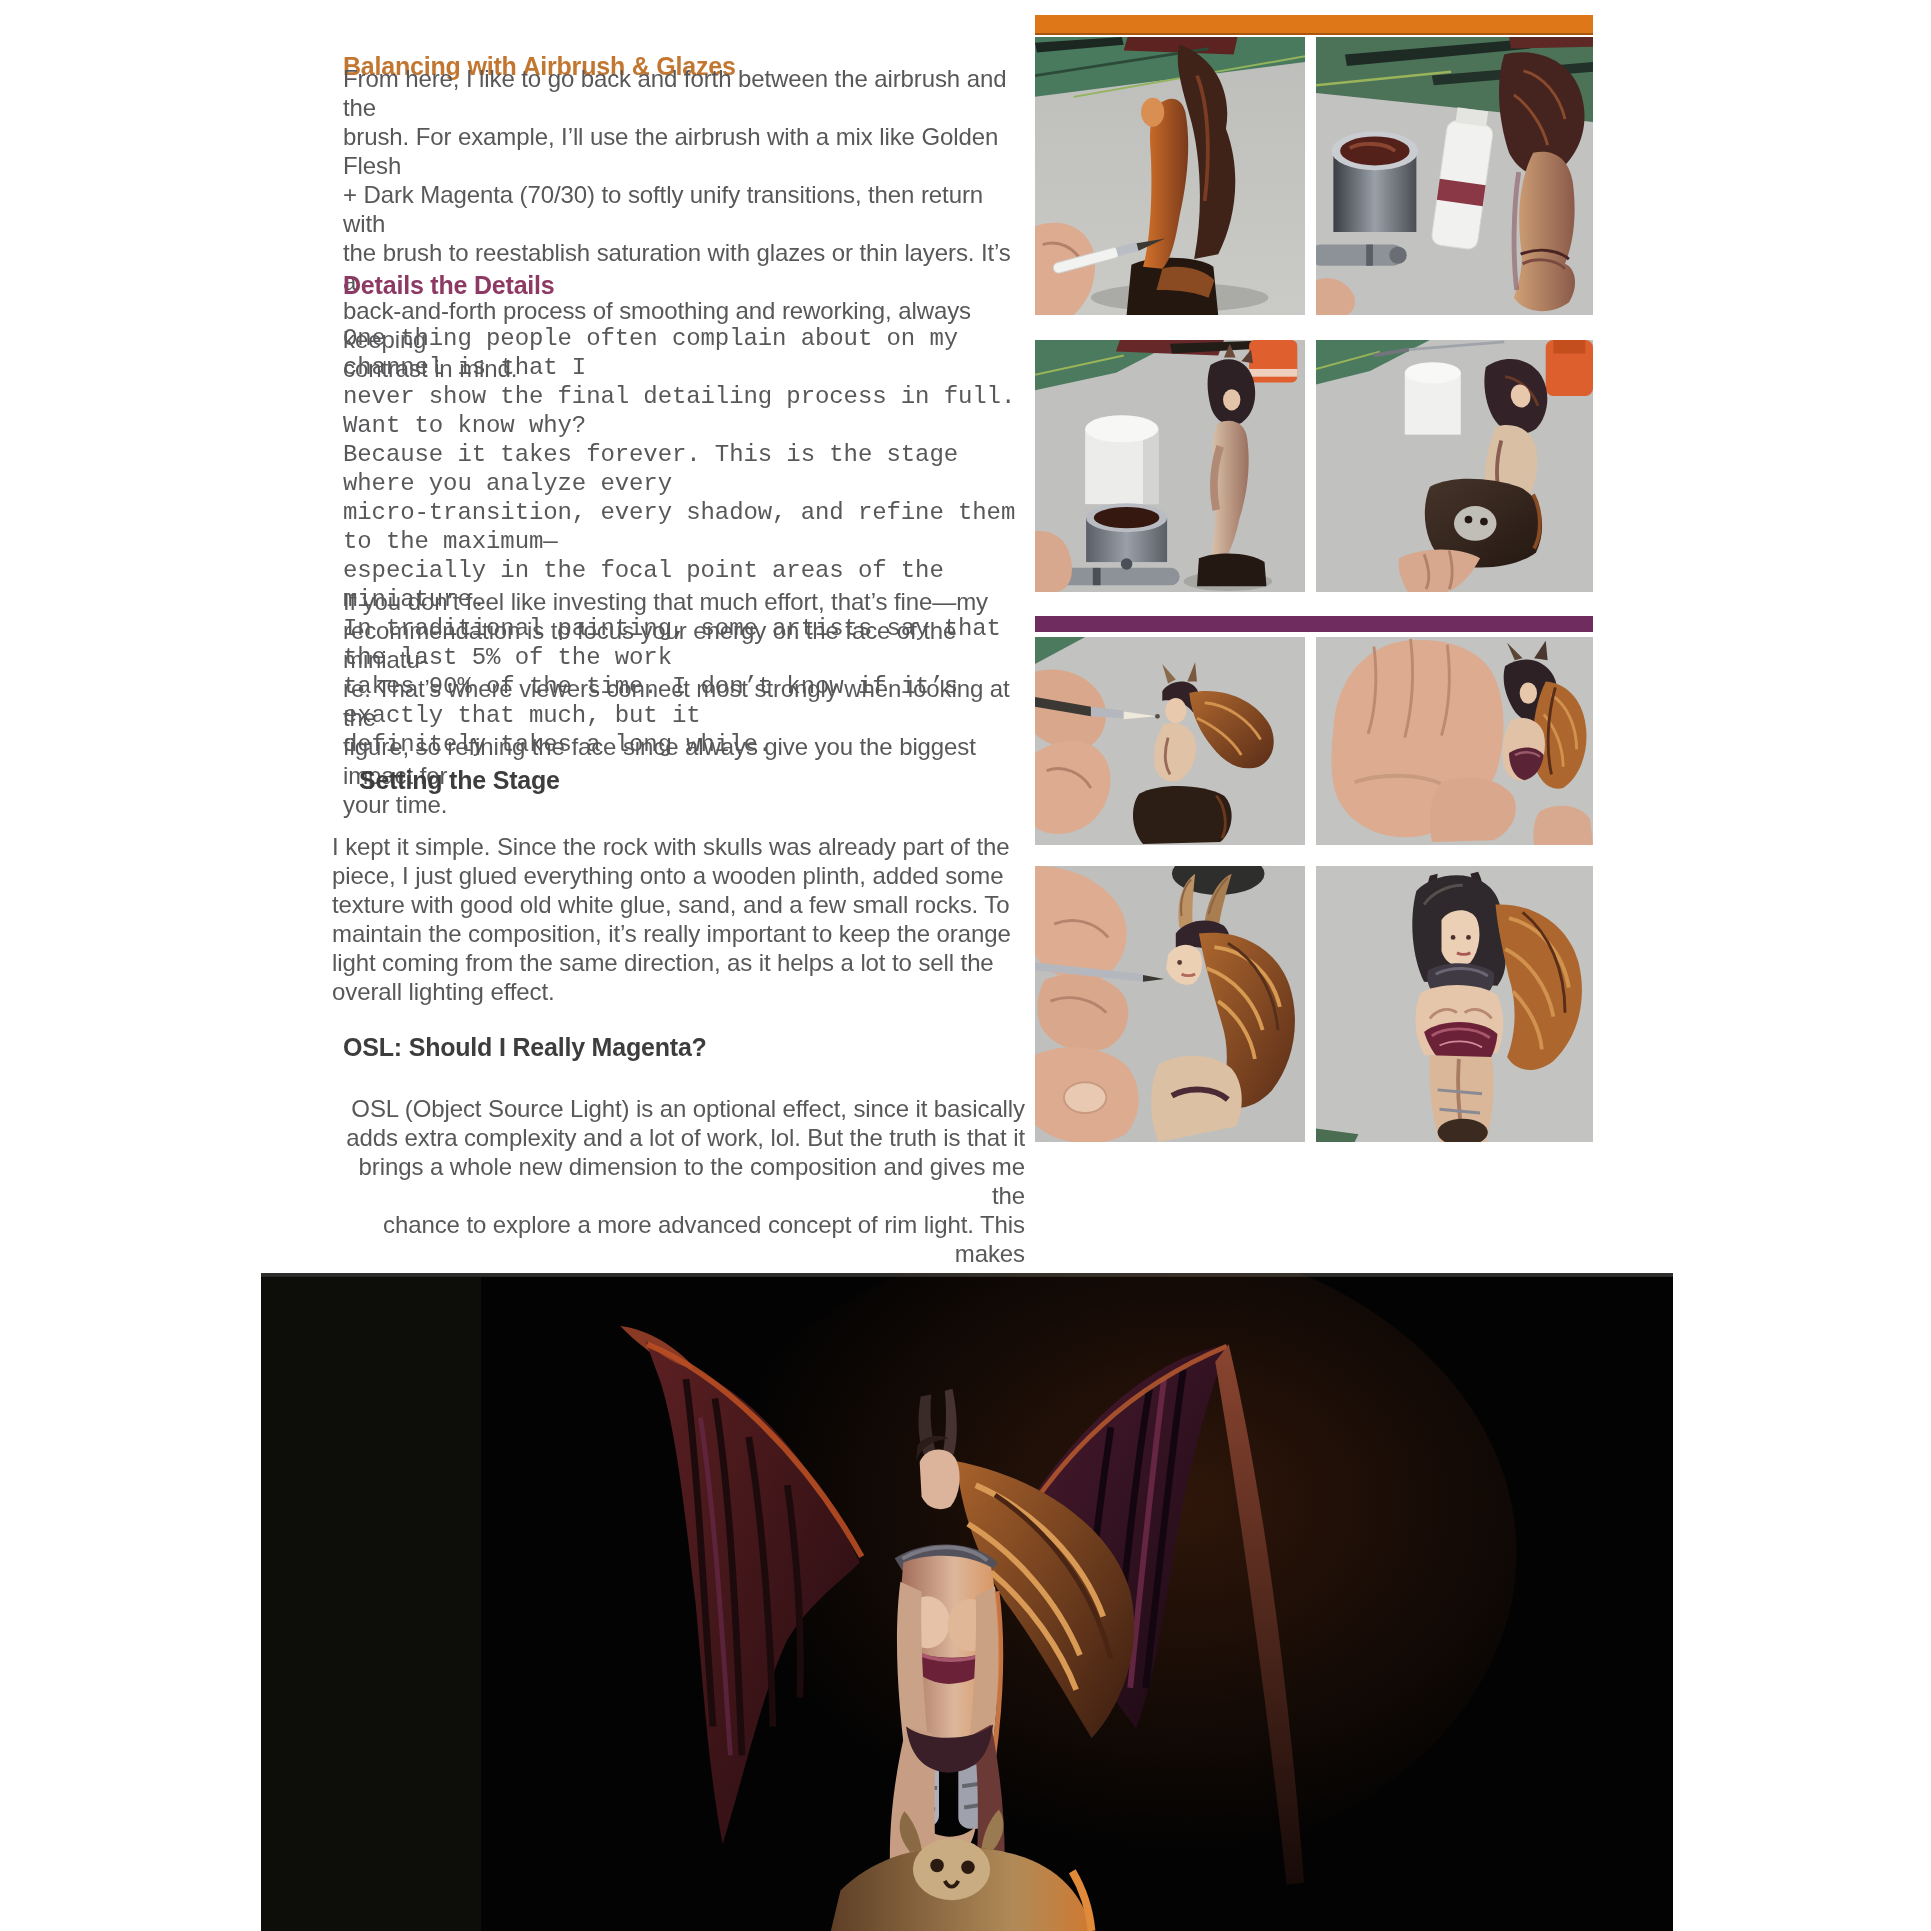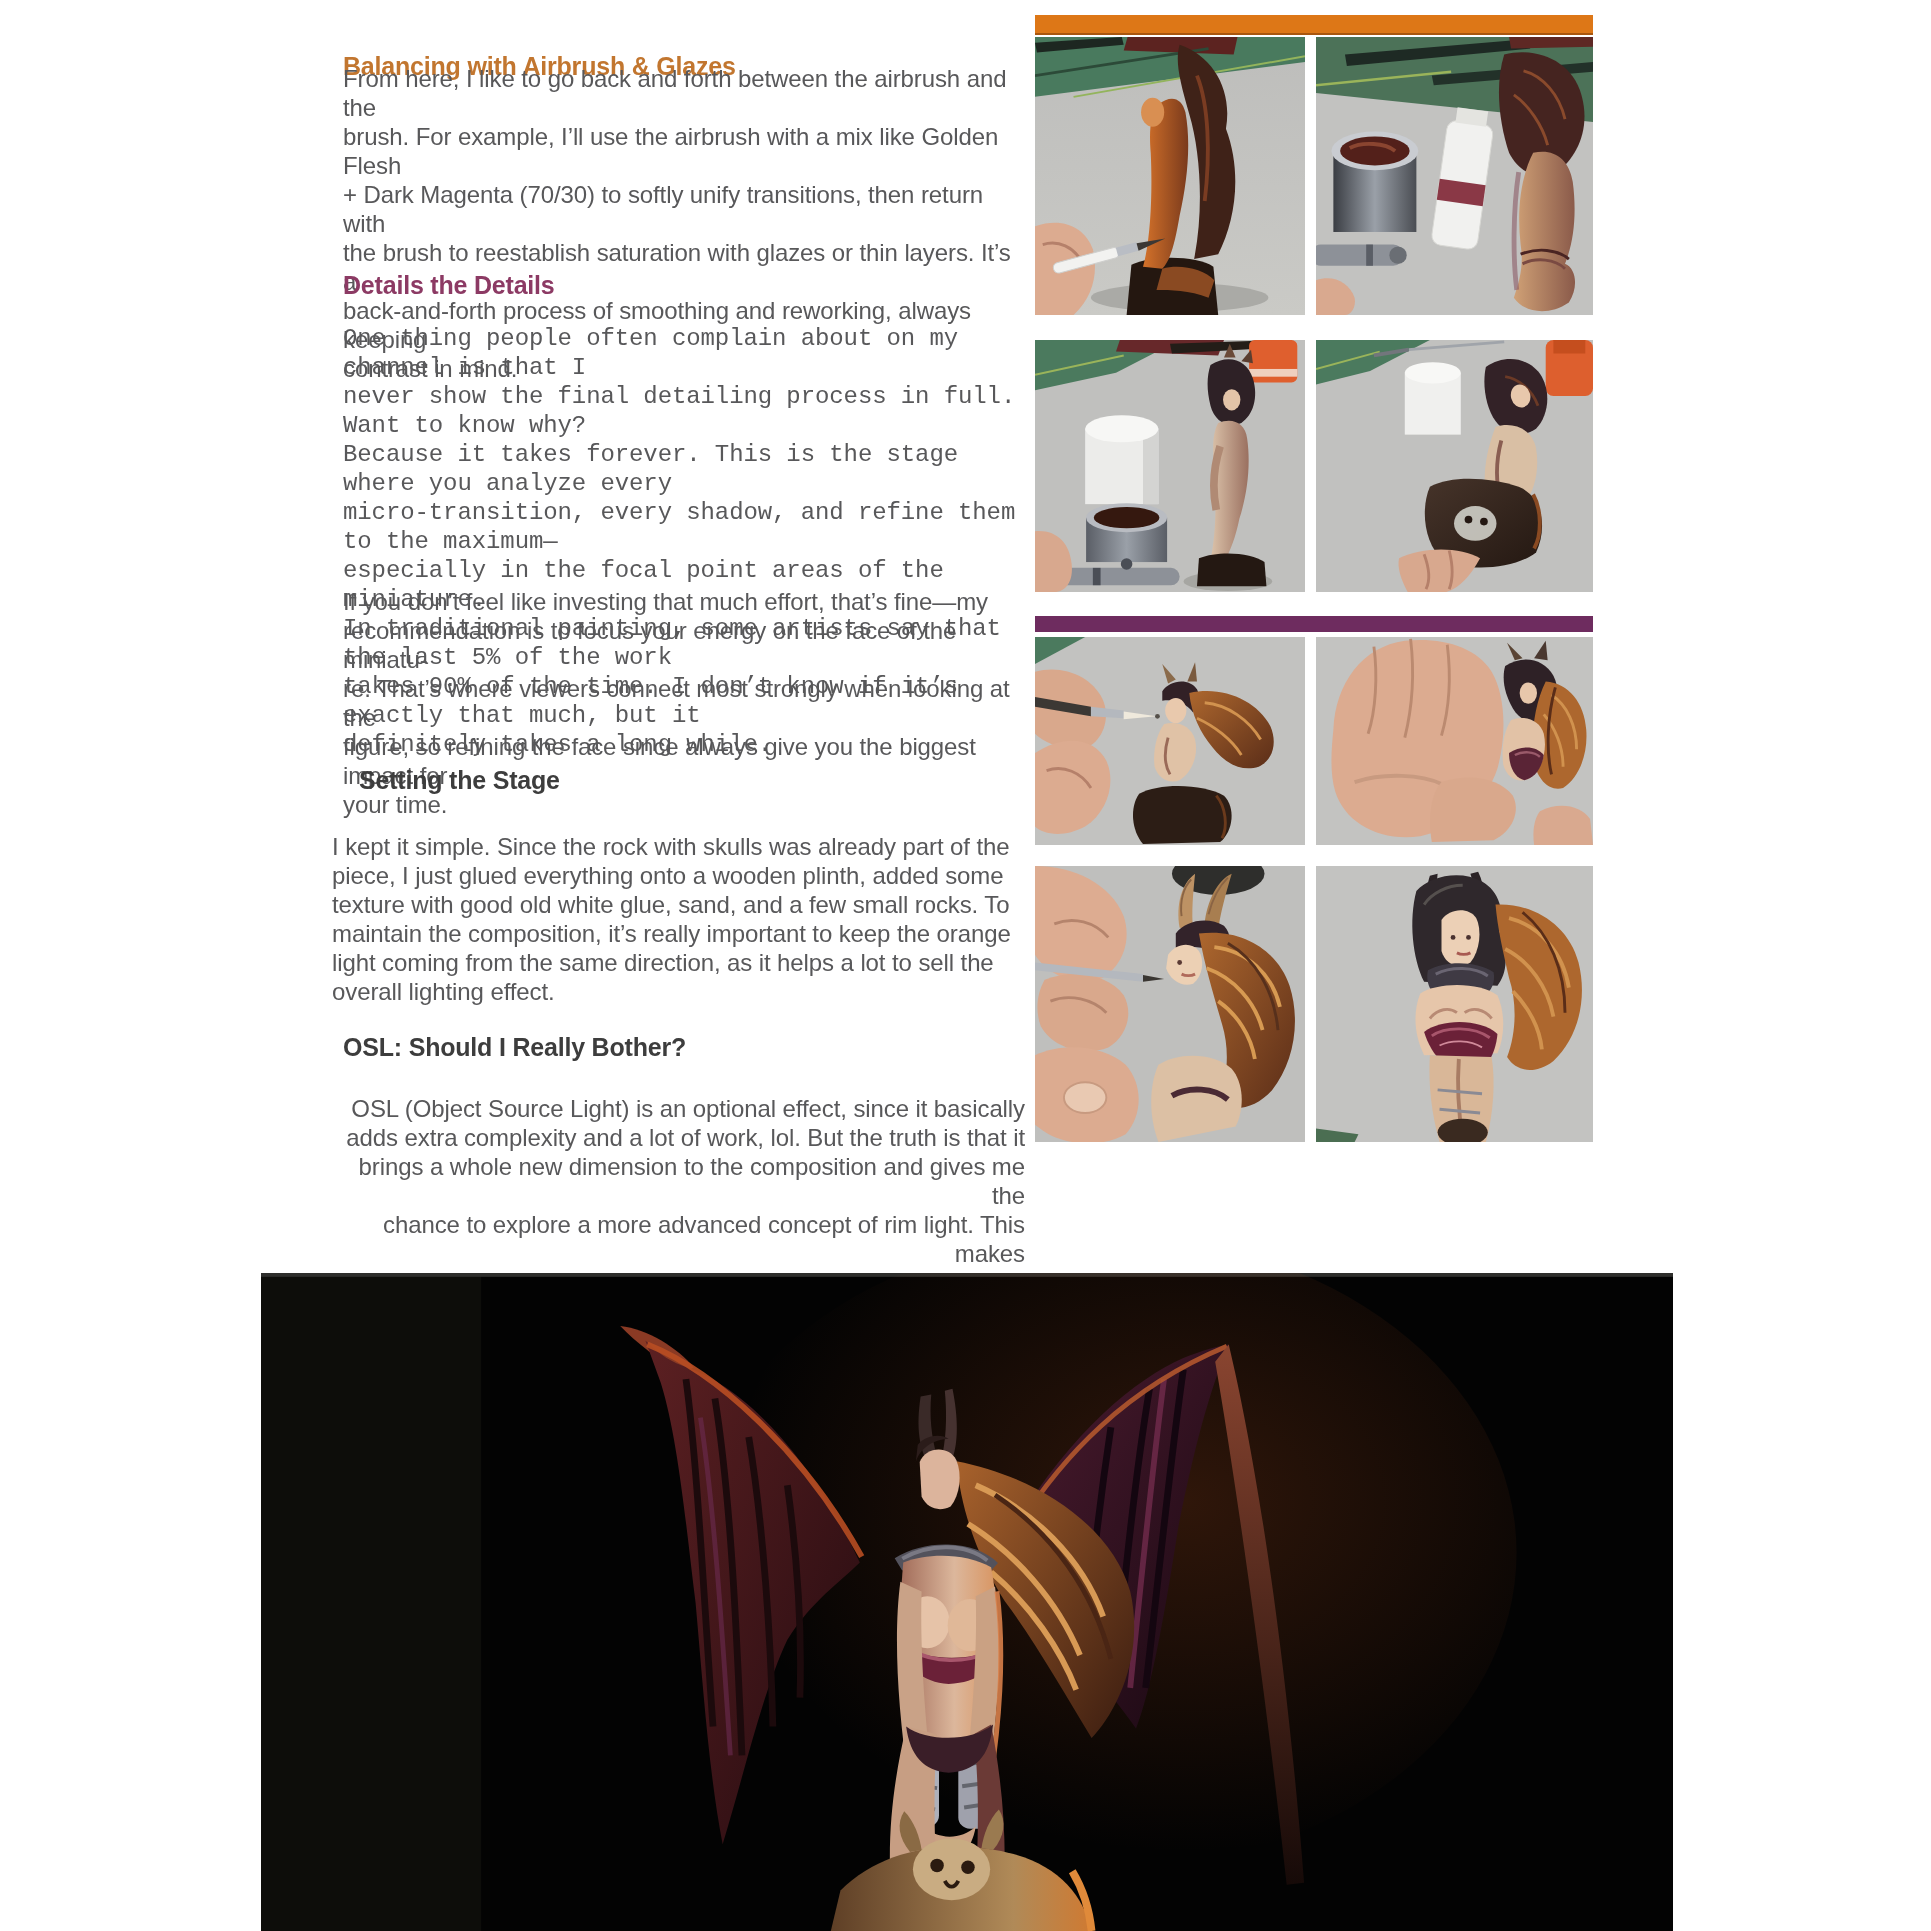--- a/index.html
+++ b/index.html
@@ -53,21 +53,21 @@
 
   <div class="abs heading" style="left: 343px; top: 766px; width: 676px; color: rgb(61, 61, 61); margin-left: 16px;">Setting the Stage</div>
 
   <div class="abs para" style="left:332px;top:820px;margin-top:12px;">I kept it simple. Since the rock with skulls was already part of the
 piece, I just glued everything onto a wooden plinth, added some
 texture with good old white glue, sand, and a few small rocks. To
 maintain the composition, it’s really important to keep the orange
 light coming from the same direction, as it helps a lot to sell the
 overall lighting effect.</div>
 
-  <div class="abs heading" style="left: 343px; top: 1033px; width: 676px; color: rgb(61, 61, 61);">OSL: Should I Really Bother?</div>
+  <div class="abs heading" style="left: 343px; top: 1033px; width: 676px; color: rgb(61, 61, 61);">OSL: Should I Really Magenta?</div>
 
   <div class="abs para" style="left:343px;top:1094px;text-align:right;">OSL (Object Source Light) is an optional effect, since it basically
 adds extra complexity and a lot of work, lol. But the truth is that it
 brings a whole new dimension to the composition and gives me the
 chance to explore a more advanced concept of rim light. This makes
 the lighting feel much more realistic—almost as if there were a real
 orange lamp shining from the right side of the scene.</div>
 
   <div class="divider" style="left: 1035px; top: 15.4px; width: 558px; height: 17.4px; border-bottom: 2.9px solid rgb(168, 86, 14); background-color: rgb(221, 119, 23);"></div>
 

